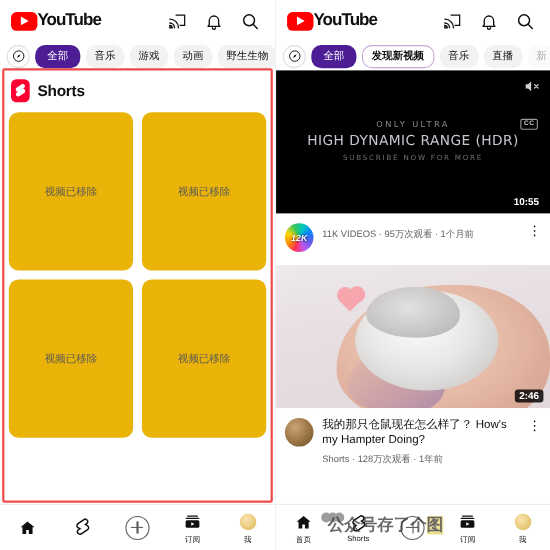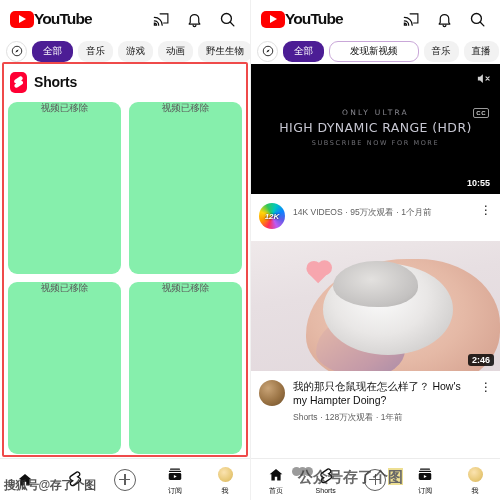--- a/index.html
+++ b/index.html
@@ -33,39 +33,39 @@
   .chips {
     height:26px; display:flex; align-items:center; gap:5px;
     padding:0 6px; background:#fff; white-space:nowrap; overflow:hidden;
   }
   .chip {
     height:21px; padding:0 8px; border-radius:9px; background:#f2f2f2;
     font-size:9.5px; color:#0f0f0f; display:flex; align-items:center;
     justify-content:center; flex:0 0 auto; font-weight:500;
   }
   .chip.active { background:#4c1d95; color:#fff; padding:0 11px; }
-  .chip.outline { background:#fff; border:1px solid #c9a7d8; padding:0 20px; }
+  .chip.outline { background:#fff; border:1px solid #c9a7d8; padding:0 8px;font-weight:bold; }
   .chip.compass {
     width:21px; padding:0; border-radius:50%; background:#fff;
     border:1px solid #e0e0e0;
   }
   .chip.faded { opacity:.35; }
 
   
   .shelf { padding:4px 8px 0 8px; }
   .shelf-head { display:flex; align-items:center; gap:7px; height:28px; padding-left:2px; }
   .shorts-mark {
     width:17px; height:21px; background:#ff0033; border-radius:5px;
     display:flex; align-items:center; justify-content:center;
   }
   .shelf-title { font-size:14px; font-weight:bold; letter-spacing:-0.2px; }
   .grid { display:grid; grid-template-columns:1fr 1fr; gap:8px; margin-top:6px; }
   .card {
-    background:#86efac; border-radius:9px; height:172px;
-    display:flex; align-items:flex-start; justify-content:center;
+    background:#eab308; border-radius:9px; height:144px;
+    display:flex; align-items:center; justify-content:center;
   }
   .card span { font-size:9.5px; color:#5a5a5a; }
 
   
   .annot {
     position:absolute; left:2px; top:62px; width:246px; height:395px;
     border:2px solid #ef4a4a; border-radius:2px; pointer-events:none; z-index:30;
   }
 
   
@@ -275,21 +275,20 @@
         <span class="nav-lab">订阅</span>
       </div>
       <div class="nav-item">
         <span class="nav-ic">
             <span class="me-av"></span>
           </span>
         <span class="nav-lab">我</span>
       </div>
     </div>
 
-    <div class="wm wm-left">搜狐号@存了个图</div>
   </div>
 
   <div class="pane right">
 
     <div class="topbar">
       <div class="yt-logo">
         <span class="yt-play">
             <span class="tri"></span>
           </span>
         <span class="yt-word">YouTube</span>
@@ -336,21 +335,21 @@
             <path d="M16 9.5l5 5M21 9.5l-5 5"></path>
         </svg>
         <div class="cc-badge">CC</div>
         <div class="dur">10:55</div>
       </div>
       <div class="meta">
         <div class="avatar av-12k">
           <b>12K</b>
         </div>
         <div class="meta-txt">
-          <div class="vsub">14K VIDEOS · 95万次观看 · 1个月前</div>
+          <div class="vsub">11K VIDEOS · 95万次观看 · 1个月前</div>
         </div>
         <div class="kebab">⋮</div>
       </div>
     </div>
 
     <div>
       <div class="thumb ham">
         <div class="hand"></div>
         <div class="thumbf"></div>
         <div class="body"></div>

